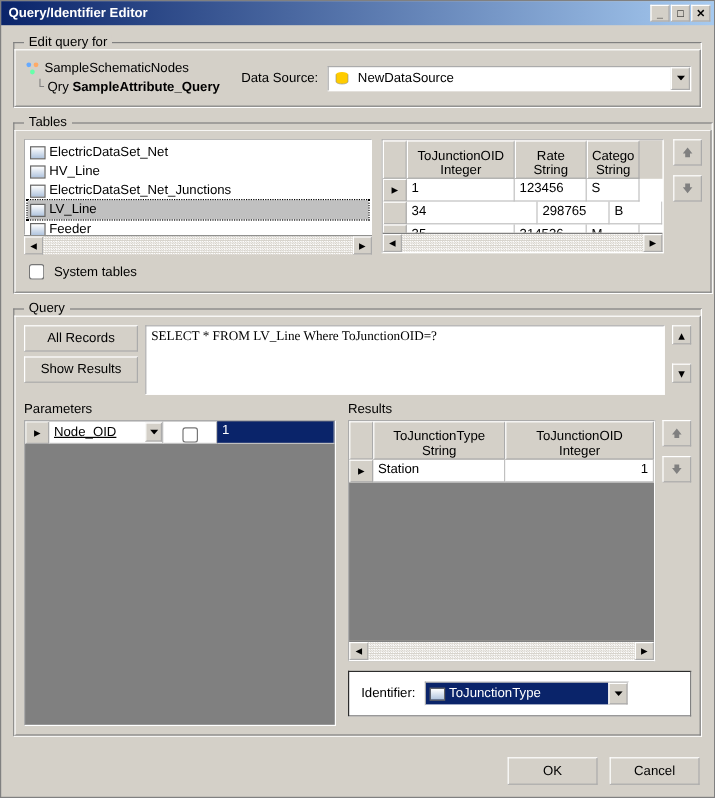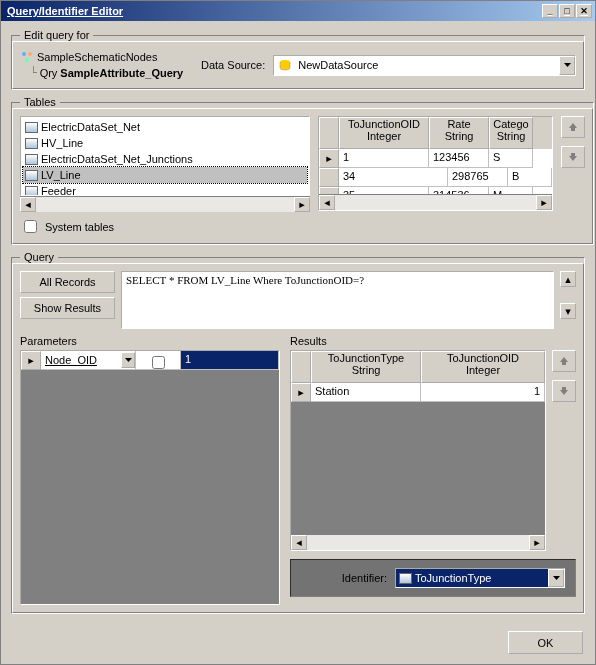--- a/index.html
+++ b/index.html
@@ -1,18 +1,18 @@
 <!DOCTYPE html>
 <html><head>
 <meta charset="utf-8">
 <style>
 * { box-sizing: border-box; font-family: Tahoma, Arial, sans-serif; font-size: 11px; }
 body { margin: 0; padding: 0; background: #d4d0c8; width: 596px; height: 665px; overflow: hidden; }
 .window { width: 596px; height: 665px; border: 1px solid #808080; background: #d4d0c8; display: flex; flex-direction: column; }
-.titlebar { background: linear-gradient(to right, #0a246a, #a6caf0); color: #fff; font-weight: bold; height: 20px; display: flex; align-items: center; padding: 0 3px; text-decoration: underline; }
+.titlebar { background: linear-gradient(to right, #0a246a, #a6caf0); color: #fff; font-weight: bold; height: 20px; display: flex; align-items: center; padding: 0 3px; }
 .titlebar-text { flex: 1; padding-left: 3px; }
 .titlebar-btns { display: flex; gap: 1px; }
 .titlebar-btn { width: 16px; height: 14px; background: #d4d0c8; border: 1px outset #fff; display: flex; align-items: center; justify-content: center; font-size: 9px; font-family: Arial; color: #000; cursor: pointer; }
 .content { flex: 1; padding: 8px 10px; display: flex; flex-direction: column; gap: 6px; }
 
 fieldset { border: 1px solid #fff; border-top-color: #808080; border-left-color: #808080; margin: 0; padding: 8px; position: relative; }
 fieldset::before { content: ""; position: absolute; inset: 0; border: 1px solid #808080; border-top-color: #fff; border-left-color: #fff; pointer-events: none; }
 legend { padding: 0 4px; background: #d4d0c8; color: #000; z-index: 1; }
 
 .editquery-row { display: flex; align-items: center; gap: 8px; }
@@ -30,21 +30,21 @@
 .tables-row { display: flex; gap: 8px; align-items: stretch; }
 .tables-list { width: 290px; height: 80px; background: #fff; border: 1px inset #fff; overflow: auto; padding: 2px; display: grid; grid-template-columns: 1fr; grid-auto-rows: 16px; }
 .tables-list::-webkit-scrollbar { height: 16px; }
 .tbl-item { display: flex; align-items: center; gap: 3px; padding: 0 2px; cursor: pointer; white-space: nowrap; }
 .tbl-item.selected { background: #c0c0c0; outline: 1px dotted #000; }
 .tbl-icon { width: 13px; height: 11px; background: linear-gradient(#fff, #b0c4de); border: 1px solid #666; }
 
 .grid { background: #fff; border: 1px inset #fff; position: relative; }
 .grid-head { display: flex; background: #d4d0c8; height: 32px; }
 .grid-head.single { height: 20px; }
-.gh { border: 1px outset #fff; display: flex; flex-direction: column; align-items: center; justify-content: flex-start; text-align: center; line-height: 12px; }
+.gh { border: 1px outset #fff; display: flex; flex-direction: column; align-items: center; justify-content: flex-end; text-align: center; line-height: 12px; }
 .grid-body { overflow: auto; }
 .grid-row { display: flex; height: 19px; }
 .gr-sel { width: 20px; background: #d4d0c8; border: 1px outset #fff; display: flex; align-items: center; justify-content: center; }
 .gc { border-right: 1px solid #c0c0c0; border-bottom: 1px solid #c0c0c0; padding: 2px 4px; overflow: hidden; white-space: nowrap; }
 
 .datagrid { flex: 1; height: 95px; display: flex; flex-direction: column; }
 .datagrid .grid-body { flex: 1; overflow: hidden; }
 .hscroll { height: 16px; background: #d4d0c8; border-top: 1px solid #808080; display: flex; }
 .hscroll .track { flex:1; background: repeating-conic-gradient(#fff 0 25%, #d4d0c8 0 50%) 0/2px 2px; }
 .hscroll .arrow { width: 16px; background: #d4d0c8; border: 1px outset #fff; display:flex; align-items:center; justify-content:center; }
@@ -69,21 +69,21 @@
 .param-grid .grid-body { flex: 1; }
 .param-grid .grid-row.selected .gc { background: #0a246a; color: #fff; }
 .param-name-cell { display: flex; align-items: center; background: #fff; text-decoration: underline; }
 .param-name-cell .dd-btn { width: 14px; height: 16px; }
 
 .results-area { flex: 1; }
 .results-wrap { display: flex; gap: 6px; }
 .results-grid { flex: 1; height: 201px; background: #808080; border: 1px inset #fff; display:flex; flex-direction:column; }
 .results-grid .grid-body { flex: 1; overflow:hidden; }
 
-.ident-row { border: 1px inset #808080; background: #737373; padding: 8px 10px; display: flex; align-items: center; gap: 8px; margin-top: 8px; justify-content: flex-end; }
+.ident-row { border: 1px inset #808080; background: #ffffff; padding: 8px 10px; display: flex; align-items: center; gap: 8px; margin-top: 8px; }
 .ident-combo { width: 170px; display: flex; border: 1px inset #fff; background: #fff; height: 20px; }
 .ident-combo .sel { flex:1; background: #0a246a; color: #fff; display: flex; align-items: center; padding: 0 3px; gap: 3px; }
 
 .footer { display: flex; justify-content: flex-end; gap: 10px; padding: 8px 12px 10px; }
 .footer button { width: 75px; height: 23px; border: 1px outset #fff; background: #d4d0c8; cursor: pointer; }
 
 svg { display: block; }
 </style>
 </head>
 <body>
@@ -329,14 +329,15 @@
                 </div>
             </div>
           </div>
         </div>
       </div>
     </fieldset>
   </div>
 
   <div class="footer">
     <button>OK</button>
+    <button>Cancel</button>
   </div>
 </div>
 
 </body></html>

